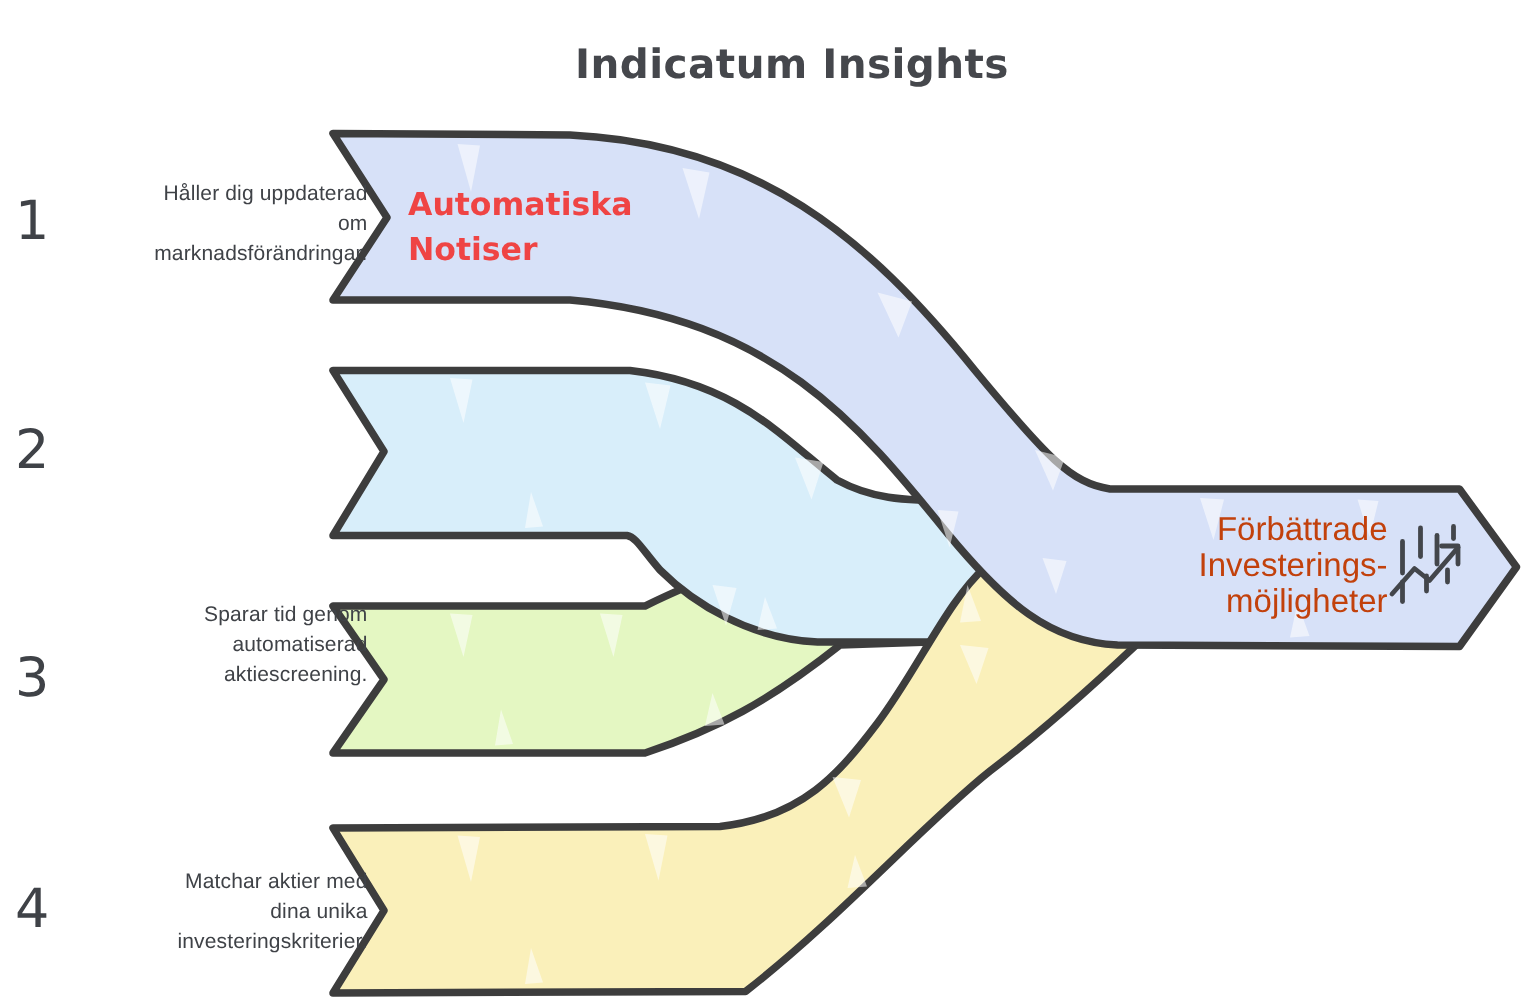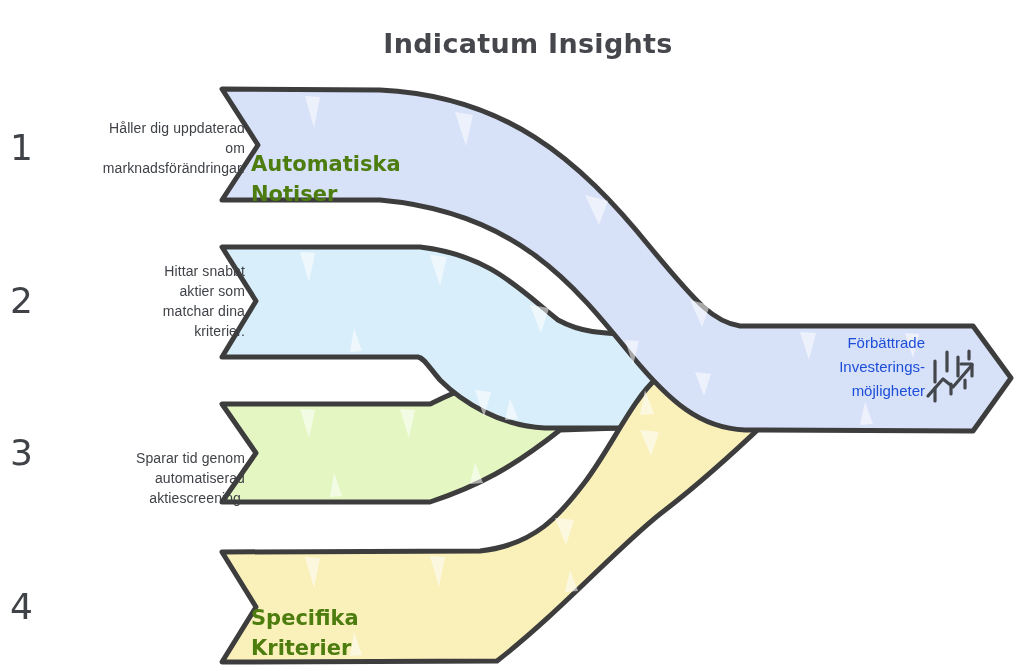--- a/index.html
+++ b/index.html
@@ -7,24 +7,24 @@
        font-family:"Liberation Sans",sans-serif;color:#43464b;}
   .canvas{position:absolute;left:0;top:0;width:1024px;height:671px;}
   .ribbons{position:absolute;left:0;top:0;}
   .title{position:absolute;top:12px;left:0;width:1024px;margin:16px;text-align:center;
          font-family:"DejaVu Sans",sans-serif;font-size:27px;font-weight:700;
          letter-spacing:.3px;color:#45474c;}
   .num{position:absolute;left:10px;width:34px;text-align:left;
        font-family:"DejaVu Sans",sans-serif;font-size:36px;font-weight:400;color:#3f4247;}
   .desc{position:absolute;left:55px;width:190px;font-size:14px;line-height:20px;
         white-space:pre-line;color:#3f4247;letter-spacing:.1px;text-align:right;}
-  .lbl{position:absolute;left:251px;font-family:"DejaVu Sans",sans-serif;font-size:21px;
-       line-height:30px;font-weight:700;white-space:pre-line;color:#4d7c0f;margin-top:28px;}
-  .outcome-lbl{position:absolute;top:331px;left:733px;width:192px;text-align:right;
-       font-size:15px;line-height:24px;white-space:pre-line;color:#1d4ed8;}
+  .lbl{position:absolute;left:272px;font-family:"DejaVu Sans",sans-serif;font-size:21px;
+       line-height:30px;font-weight:700;white-space:pre-line;color:#ef4444;}
+  .outcome-lbl{position:absolute;top:341px;left:733px;width:192px;text-align:right;
+       font-size:22px;line-height:24px;white-space:pre-line;color:#c2410c;}
   .outcome-icon{position:absolute;left:924px;top:344px;}
 </style>
 </head>
 <body>
 
 <div class="canvas">
 
   <h1 class="title">Indicatum Insights</h1>
 
   <svg class="ribbons" width="1024" height="671" viewBox="0 0 1024 671">
@@ -78,33 +78,30 @@
   </svg>
 
   <div class="num" style="top:127px">1</div>
   <div class="desc" style="top:118px">Håller dig uppdaterad
 om
 marknadsförändringar.</div>
   <div class="lbl" style="top:121px">Automatiska
 Notiser</div>
 
   <div class="num" style="top:280px">2</div>
-  <div class="desc" style="top:261px">Hittar snabbt
-aktier som
-matchar dina
-kriterier.</div>
 
   <div class="num" style="top:432px">3</div>
-  <div class="desc" style="top:448px">Sparar tid genom
+  <div class="desc" style="top:399px">Sparar tid genom
 automatiserad
 aktiescreening.</div>
 
   <div class="num" style="top:586px">4</div>
-  <div class="lbl" style="top:575px">Specifika
-Kriterier</div>
+  <div class="desc" style="top:577px">Matchar aktier med
+dina unika
+investeringskriterier.</div>
 
   <div class="outcome-lbl">Förbättrade
 Investerings-
 möjligheter</div>
   <svg class="outcome-icon" width="60" height="64" viewBox="0 0 60 64" fill="none" stroke="#43464b" stroke-width="3.2" stroke-linecap="round" stroke-linejoin="round">
     <path d="M11 17 V38"></path>
     <path d="M23 8 V27"></path>
     <path d="M34 13 V32"></path>
     <path d="M45 7 V15"></path>
     <path d="M11 44 V57"></path>

